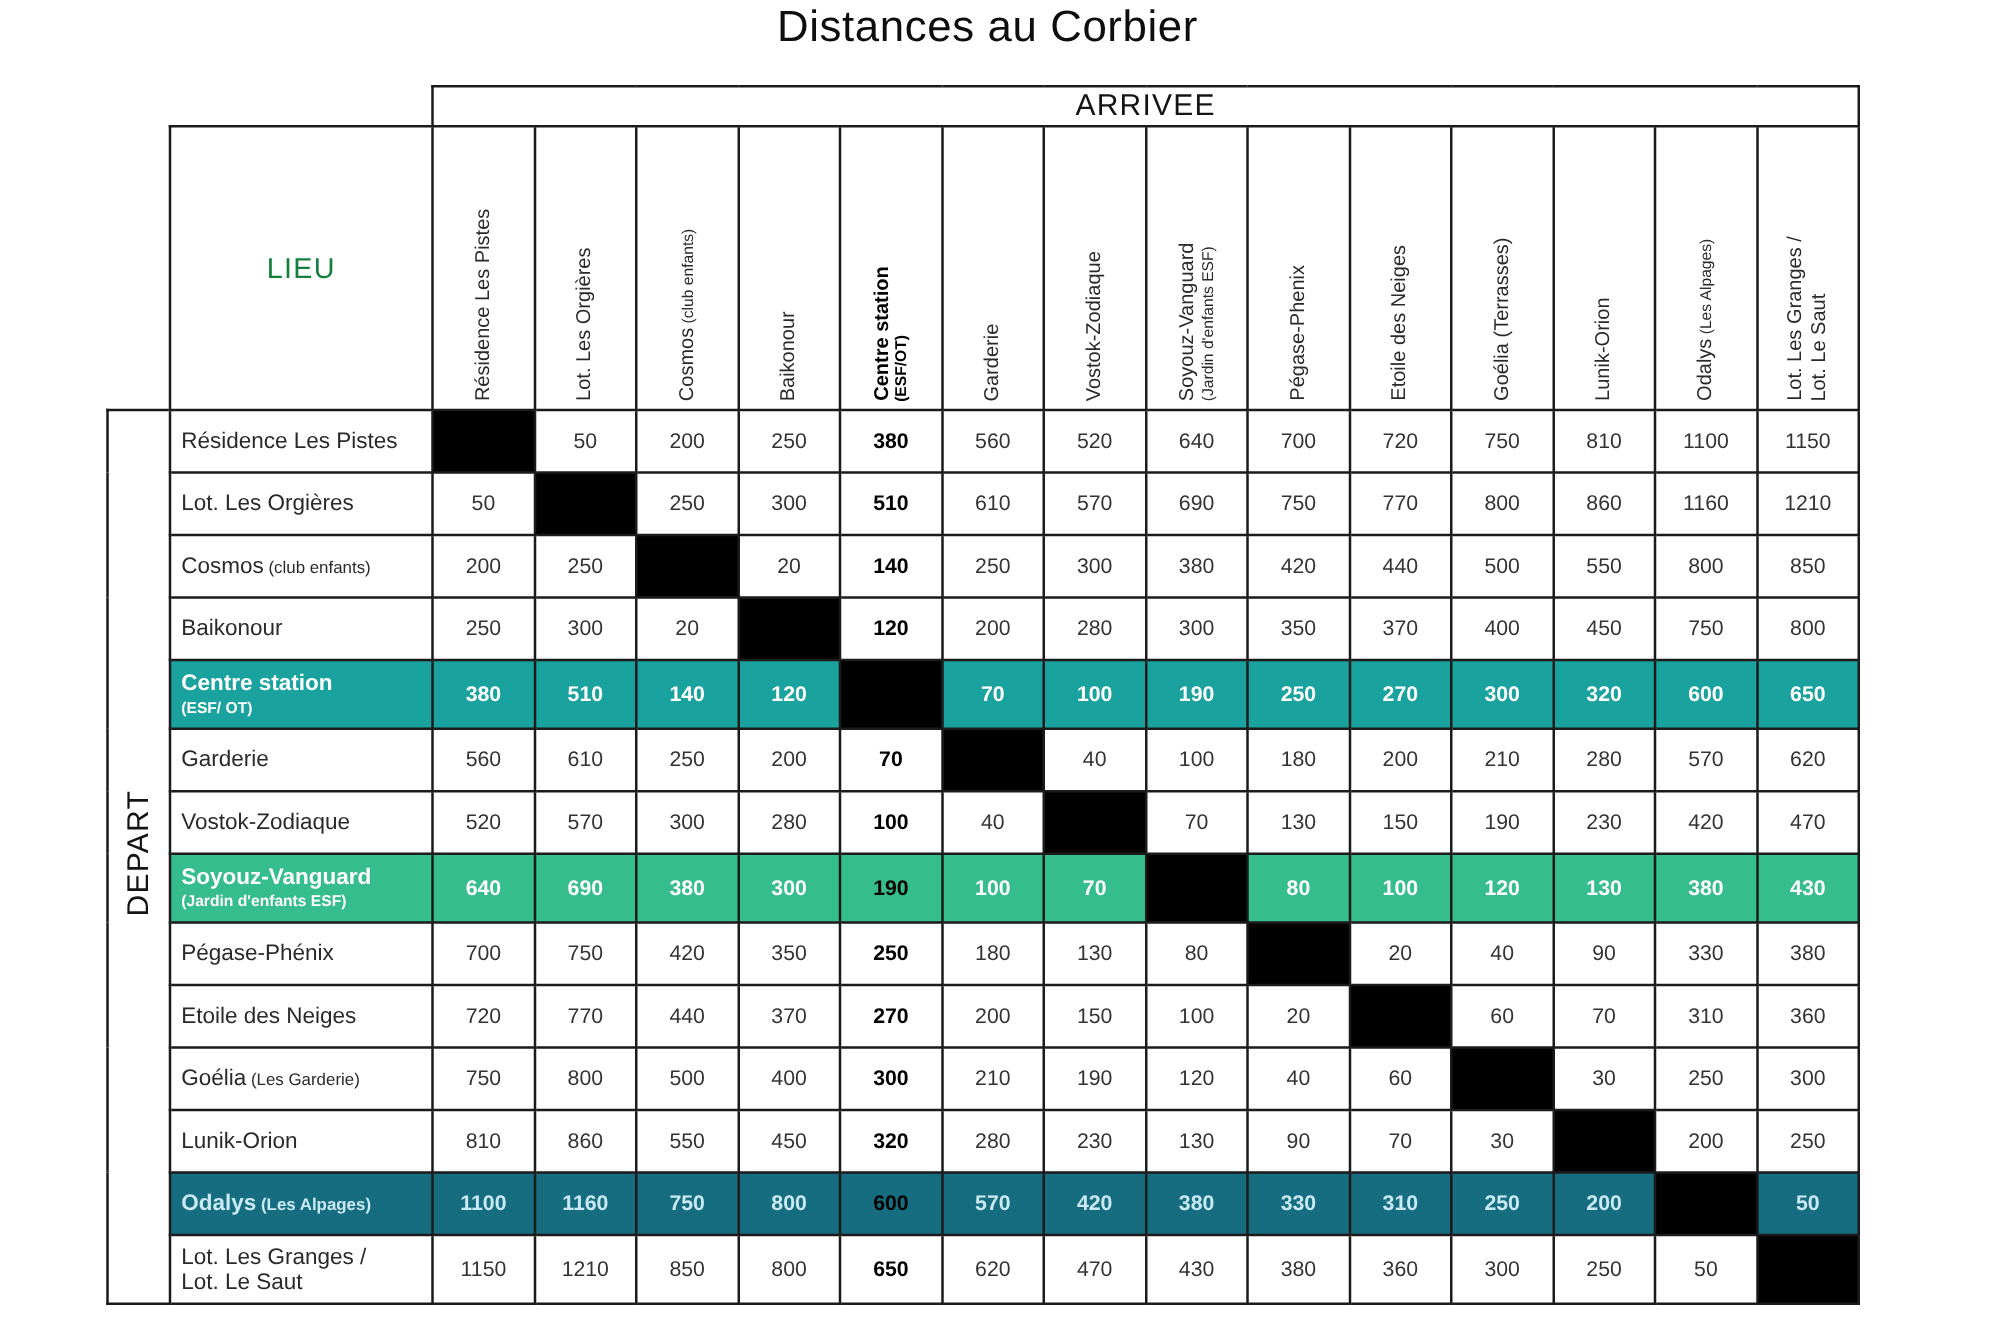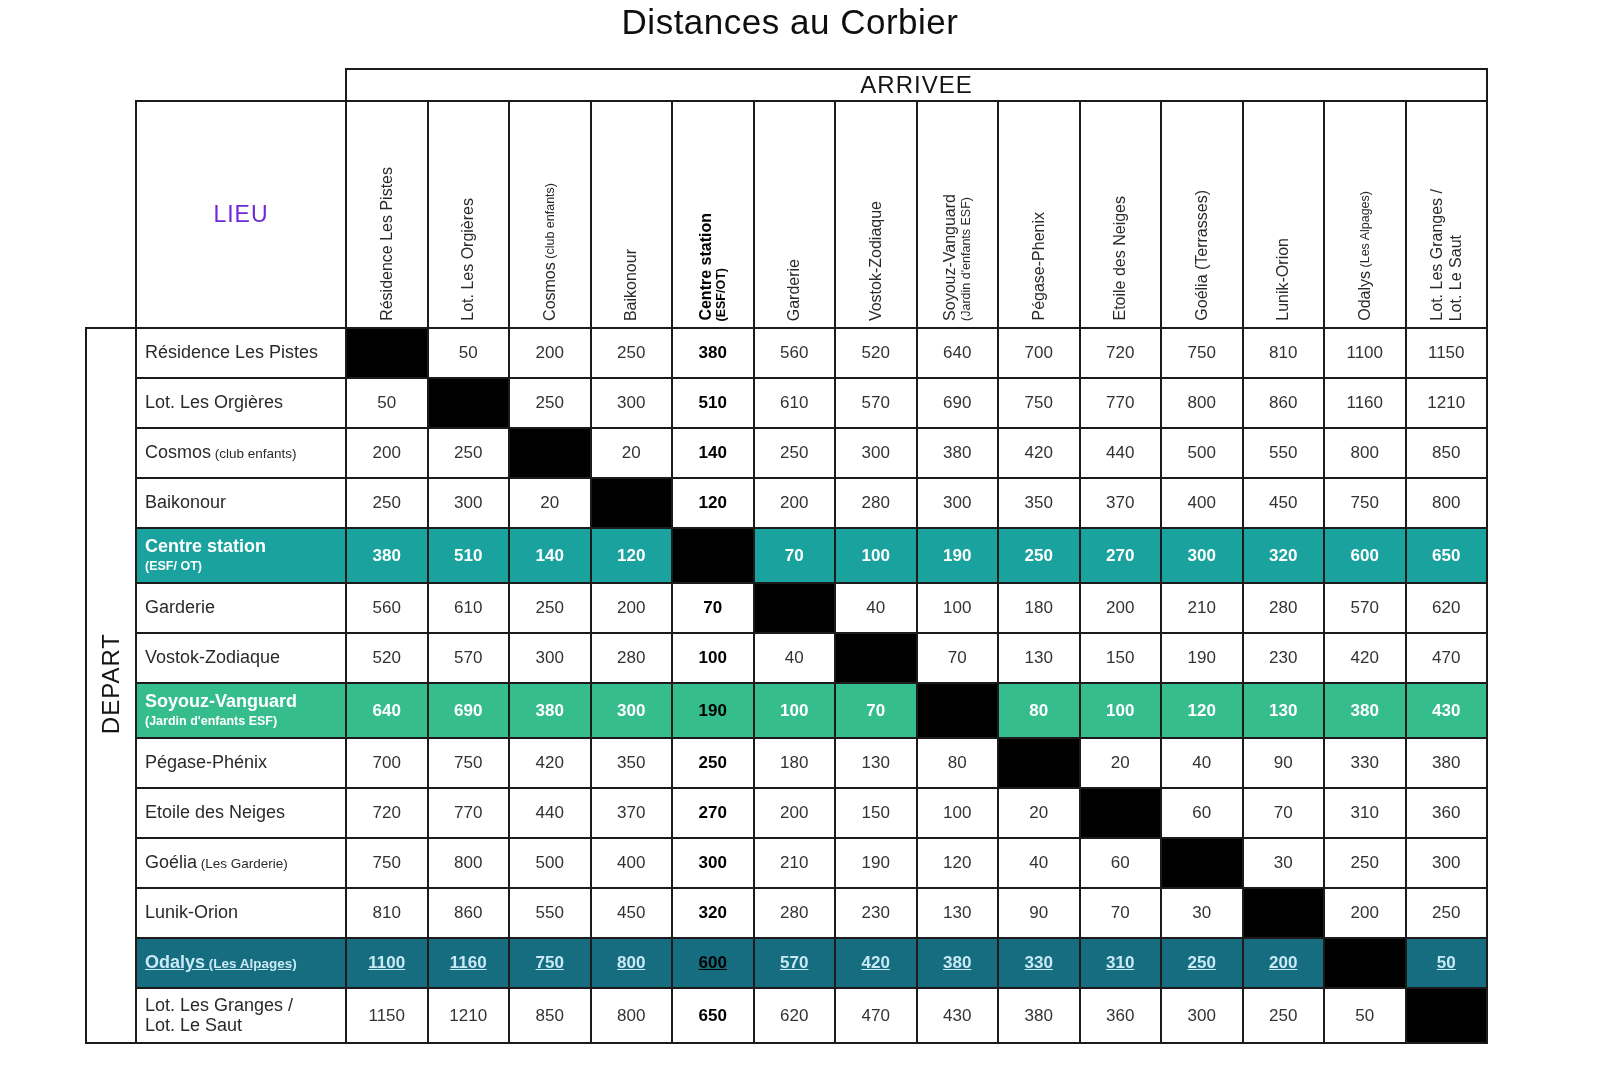--- a/index.html
+++ b/index.html
@@ -26,21 +26,21 @@
 
   td { border:2px solid var(--border,#1b1b1b); padding:0; background-clip:padding-box; }
   td.blank { border:0; }
 
   
   tr.arrivee-row { height:32px;margin-top:12px; }
   td.arrivee { text-align:center; font-size:24px; color:#141414; letter-spacing:1px; }
 
   
   tr.colhead-row { height:225px; }
-  td.lieu { text-align:center; vertical-align:middle; font-size:23px; color:#6d28d9; letter-spacing:1px;margin-left:45px; }
+  td.lieu { text-align:center; vertical-align:middle; font-size:23px; color:#15803d; letter-spacing:1px;margin-left:45px; }
   td.colhead { vertical-align:bottom; }
   .vwrap { display:flex; align-items:flex-end; justify-content:center; gap:1px; height:219px; padding-bottom:6px; }
   .vtext {
     writing-mode:vertical-rl; transform:rotate(180deg);
     font-size:16px; line-height:1.1; white-space:nowrap; color:#2a2a2a;
   }
   .vtext.vbold { font-weight:700; color:#000; }
   .vtext .vsub { font-size:12.5px; }
   .vtext.vsmall { font-size:12.5px; }
 
@@ -58,21 +58,21 @@
 
   td.val { text-align:center; font-size:17px; color:#333; vertical-align:middle; }
   td.val.bcol { font-weight:700; color:#000; }
   td.diag { background:var(--diag,#000); }
 
   tr.row-teal     { background:var(--teal,#1aa29e); }
   tr.row-green    { background:var(--green,#36bd8d); }
   tr.row-darkteal { background:var(--darkteal,#176d80); }
   tr.row-teal td.rowlabel,  tr.row-teal td.val  { color:#ffffff; font-weight:700; }
   tr.row-green td.rowlabel, tr.row-green td.val { color:#ffffff; font-weight:700; }
-  tr.row-darkteal td.rowlabel, tr.row-darkteal td.val { color:var(--darkteal-text,#c9e9f5); font-weight:700;text-decoration:underline; }
+  tr.row-darkteal td.rowlabel, tr.row-darkteal td.val { color:var(--darkteal-text,#c9e9f5); font-weight:700; }
   tr.row-teal td.val.bcol, tr.row-green td.val.bcol, tr.row-darkteal td.val.bcol { color:inherit; }
 </style>
 </head>
 <body>
 
 <div class="page">
   <div class="title">Distances au Corbier</div>
 
   <table class="matrix">
     <colgroup>

